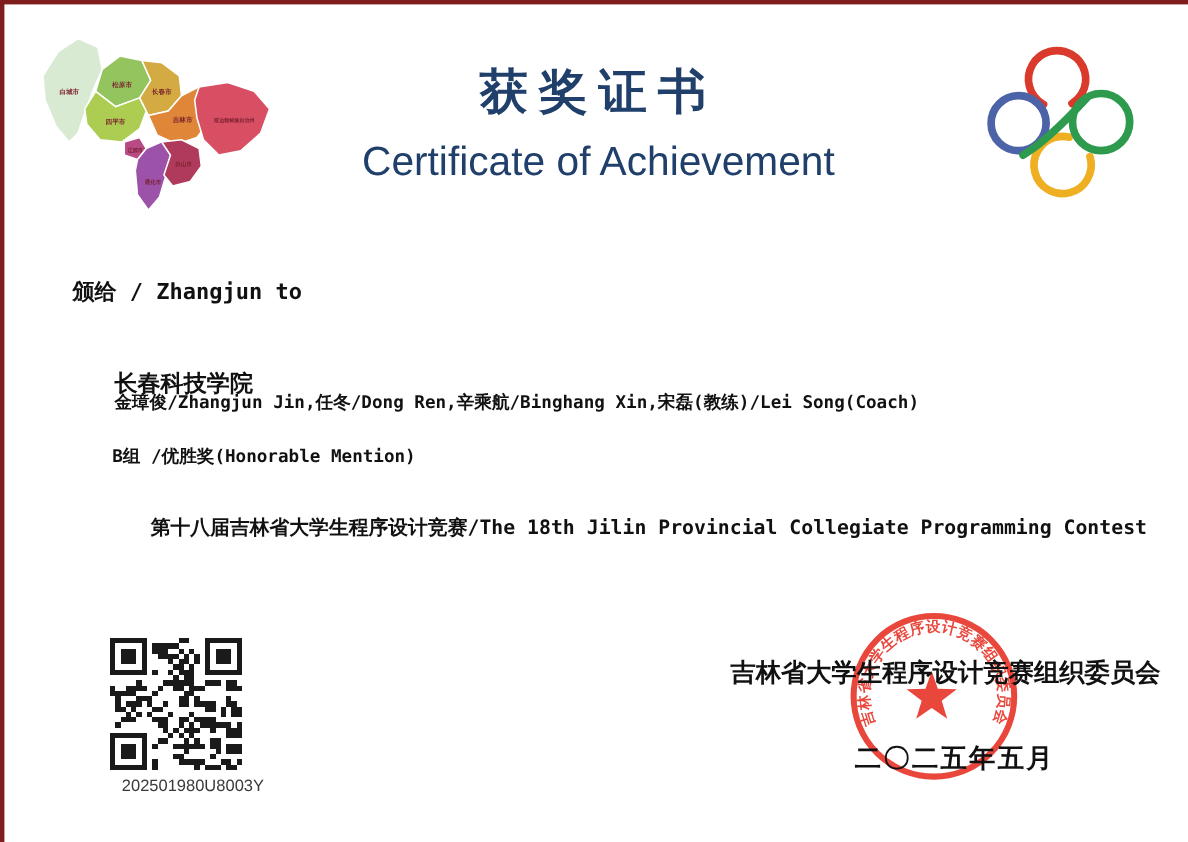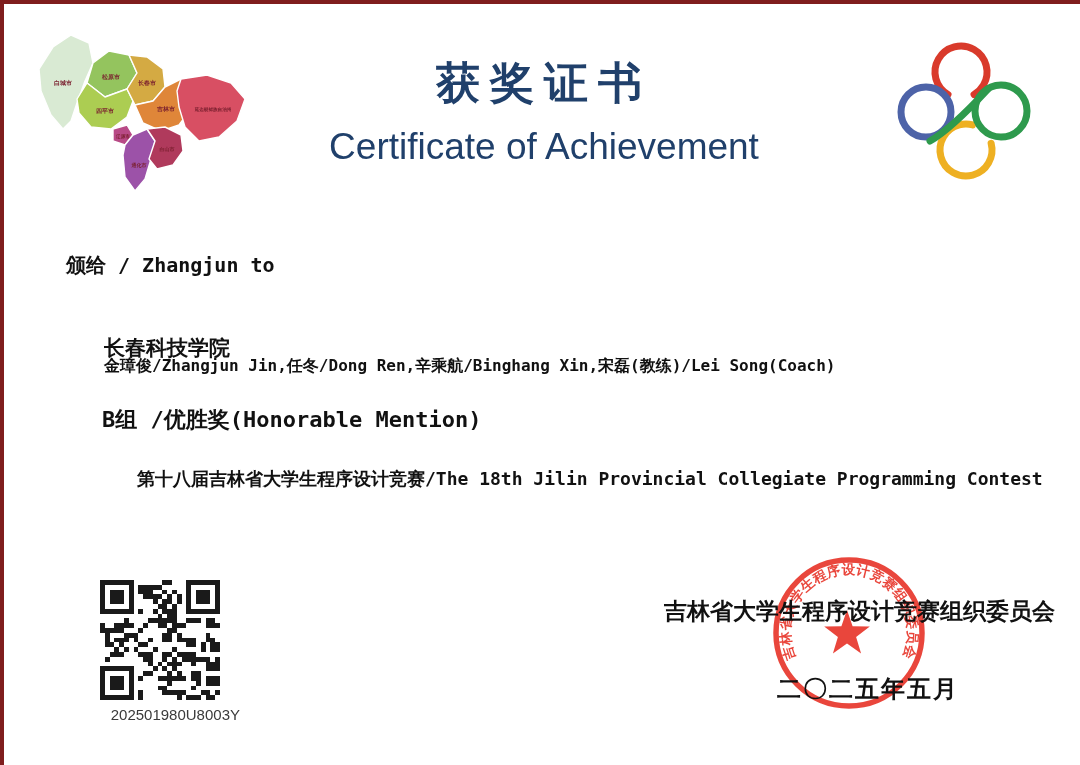--- a/index.html
+++ b/index.html
@@ -29,21 +29,21 @@
   .cert-line{
     position:absolute;
     color:#111;
     font-weight:bold;
     white-space:nowrap;
     font-family:"DejaVu Sans Mono","Liberation Mono",monospace;
   }
   .l-awarded{left:62px;top:248px;font-size:20px;}
   .l-school{left:100px;top:293px;font-size:21px;margin-top:37px;}
   .l-team{left:100px;top:352px;font-size:16px;}
-  .l-award{left:98px;top:401px;font-size:22px;}
+  .l-award{left:98px;top:401px;font-size:16px;}
   .l-contest{left:97px;top:463px;font-size:18px;margin-left:36px;}
   .l-committee{left:660px;top:592px;font-size:23px;z-index:3;}
   .l-date{left:773px;top:645px;font-size:24px;letter-spacing:2px;z-index:3;margin-top:24px;}
   .map-svg{position:absolute;left:25px;top:25px;}
   .logo-svg{position:absolute;left:885px;top:25px;}
   .seal-svg{position:absolute;left:750px;top:535px;z-index:1;opacity:0.93;}
   .qr-svg{position:absolute;left:96px;top:576px;}
   .qr-label{
     position:absolute;left:76px;top:702px;width:160px;
     text-align:right;font-size:15px;color:#3a3a3a;

